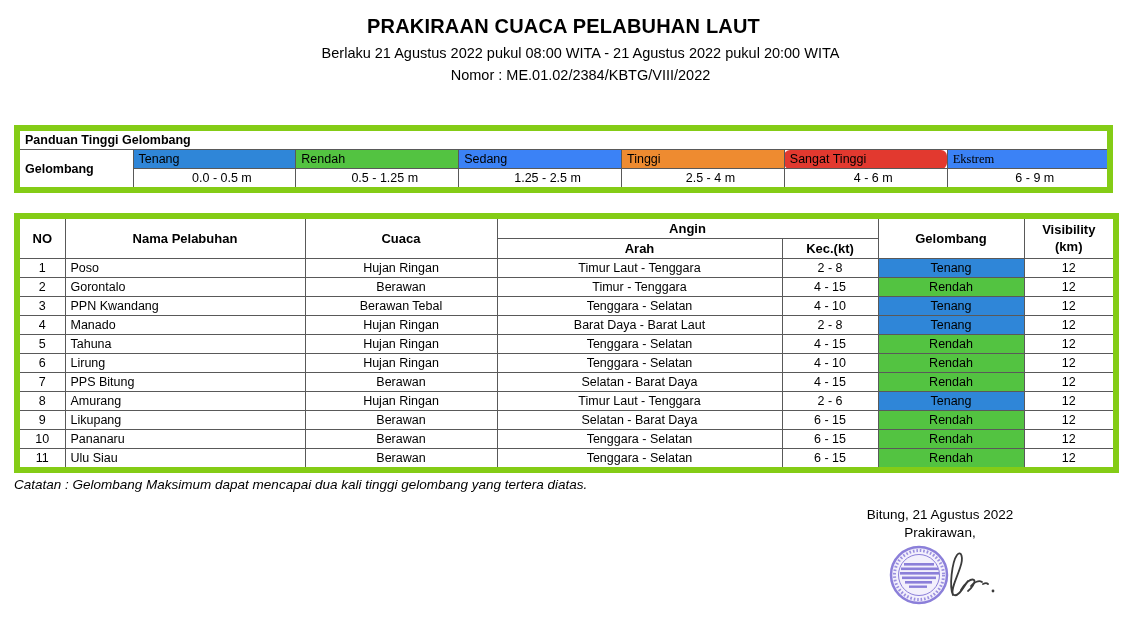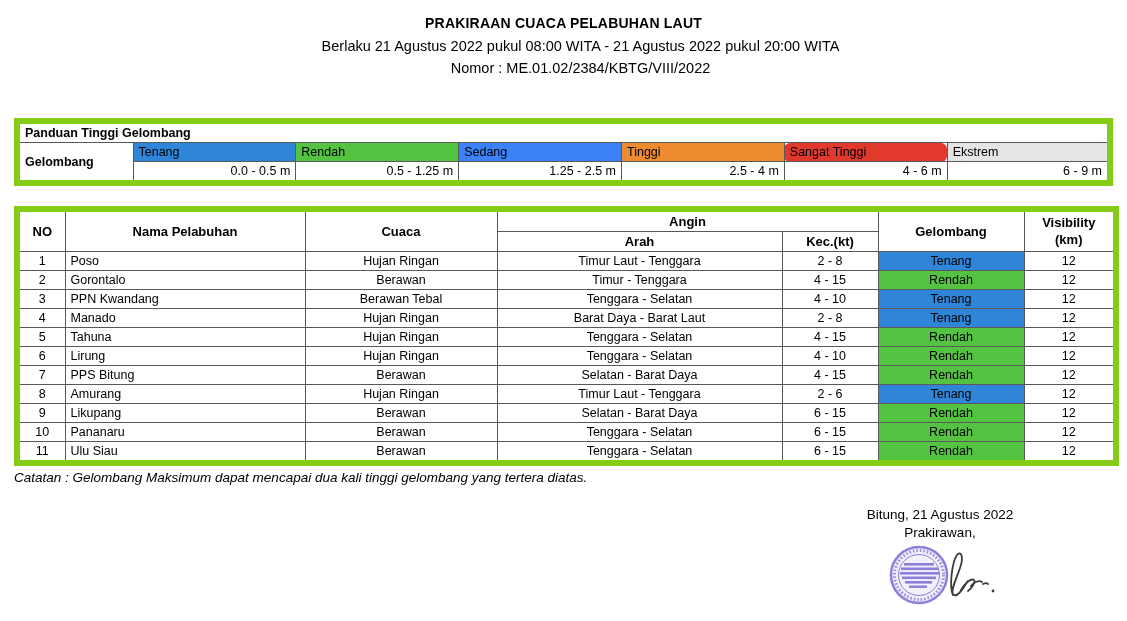--- a/index.html
+++ b/index.html
@@ -1,35 +1,35 @@
 <!DOCTYPE html>
 <html><head>
 <meta charset="utf-8">
 <style>
   html,body{margin:0;padding:0;background:#fff;}
   .page{position:relative;width:1127px;height:621px;background:#ffffff;color:#000;
         font-family:"Liberation Sans",sans-serif;overflow:hidden;}
 
   
   .doc-header{text-align:center;padding-top:15px;}
-  .doc-title{font-size:14px;font-weight:bold;letter-spacing:.2px;margin-bottom:7px;}
+  .doc-title{font-size:20px;font-weight:bold;letter-spacing:.2px;margin-bottom:7px;}
   .doc-line{font-size:14.5px;margin-bottom:6px;padding-left:34px;}
 
   
   table{border-collapse:collapse;table-layout:fixed;}
   .tbl{margin-left:14px;width:1099px;border:6px solid #84cc16;}
   .tbl td,.tbl th{border:1px solid #595959;font-size:12.5px;padding:0 5px;height:18px;
                   overflow:hidden;white-space:nowrap;font-weight:normal;}
 
   
   .legend{margin-top:42px;}
   .legend .ltitle{font-weight:bold;text-align:left;}
   .legend .rowlabel{font-weight:bold;text-align:left;}
   .legend .lvl{text-align:left;}
-  .legend .rng{text-align:right;padding-left:20px;}
+  .legend .rng{text-align:center;padding-left:20px;}
 
   
   .forecast{margin-top:20px;}
   .forecast th{font-weight:bold;font-size:13px;text-align:center;height:19px;}
   .forecast th.wrap{white-space:normal;line-height:1.25;}
   .c{text-align:center;}
   .l{text-align:left;}
   .wave{text-align:center;}
 
   
@@ -69,21 +69,21 @@
       <tr>
         <td class="ltitle" colspan="7">Panduan Tinggi Gelombang</td>
       </tr>
       <tr>
         <td class="rowlabel" rowspan="2">Gelombang</td>
       <td class="lvl" style="background: rgb(47, 134, 216);">Tenang</td>
           <td class="lvl" style="background: rgb(83, 195, 65);">Rendah</td>
           <td class="lvl" style="background: #3b82f6;">Sedang</td>
           <td class="lvl" style="background: rgb(238, 139, 48);">Tinggi</td>
           <td class="lvl" style="background: rgb(226, 57, 47); border-radius: 6px;">Sangat Tinggi</td>
-          <td class="lvl" style="background: #e5e5e5;">Ekstrem</td>
+          <td class="lvl" style="background: #3b82f6; font-family: Liberation Serif, serif;">Ekstrem</td>
         </tr>
       <tr>
           <td class="rng">0.0 - 0.5 m</td>
           <td class="rng">0.5 - 1.25 m</td>
           <td class="rng">1.25 - 2.5 m</td>
           <td class="rng">2.5 - 4 m</td>
           <td class="rng">4 - 6 m</td>
           <td class="rng">6 - 9 m</td>
         </tr>
     </tbody>

